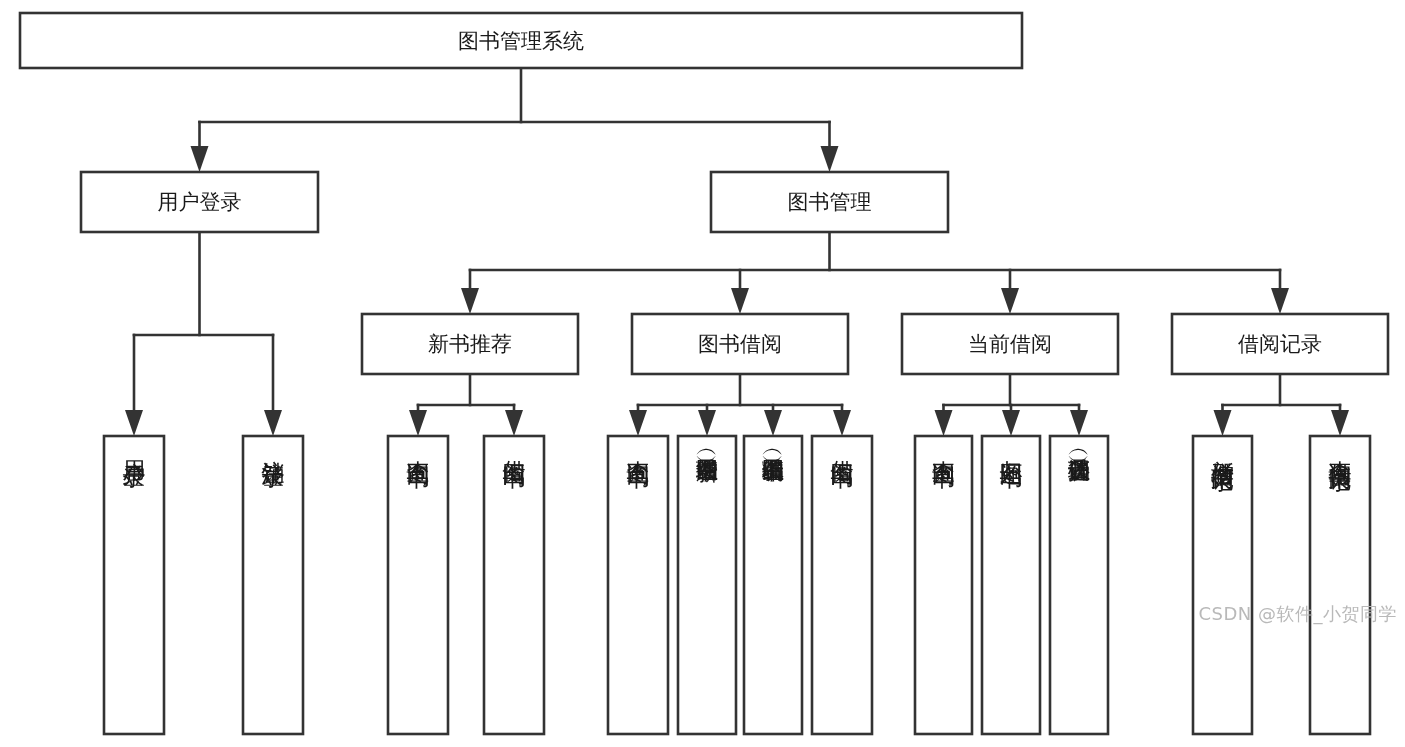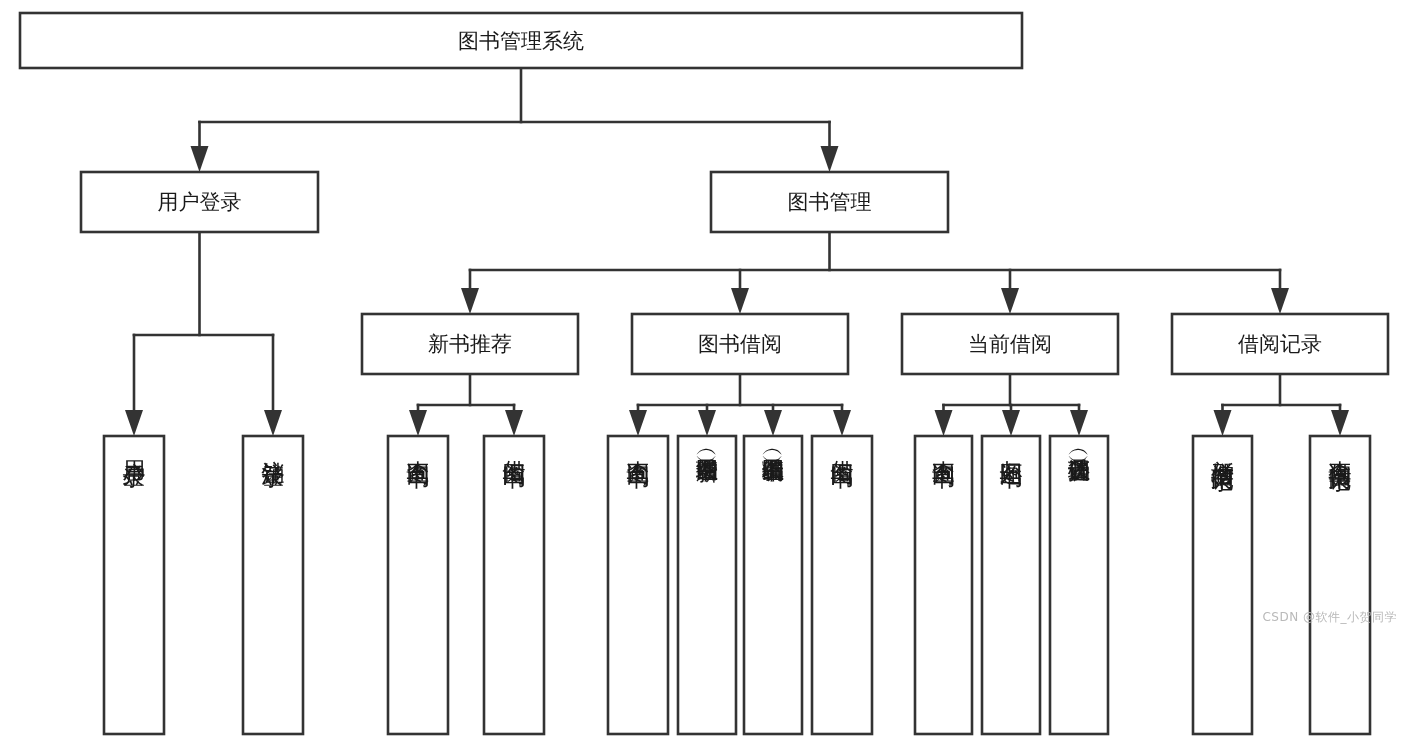--- a/index.html
+++ b/index.html
@@ -73,21 +73,21 @@
     letter-spacing: 2px;
     color: #1a1a1a;
     white-space: nowrap;
     text-align: start;
   }
   .watermark {
     position: absolute;
     right: 8px;
     bottom: 6px;
     font-family: "DejaVu Sans", "Liberation Sans", sans-serif;
-    font-size: 12px;
+    font-size: 18px;
     color: #b9b9b9;
     letter-spacing: 0.5px;
     white-space: nowrap;
   }
 </style>
 </head>
 <body>
 
 <div id="diagram-root">
 

